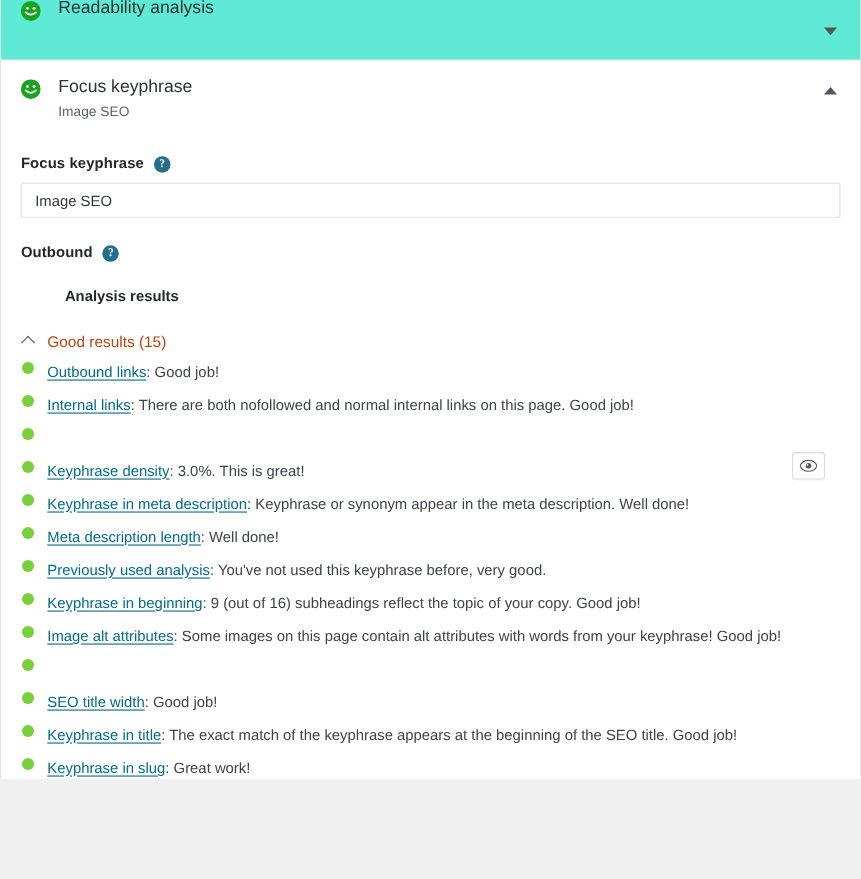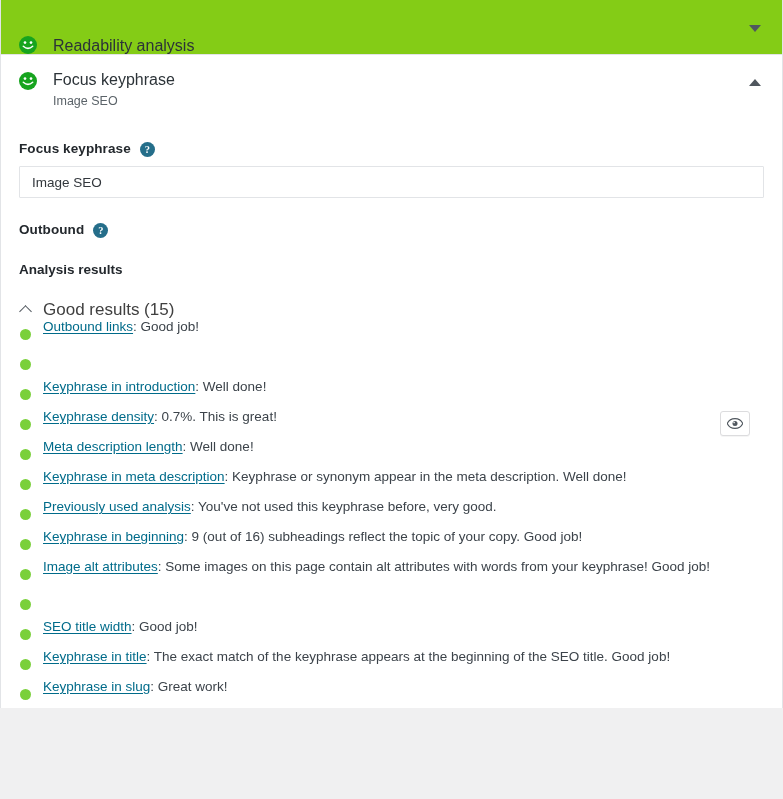--- a/index.html
+++ b/index.html
@@ -25,24 +25,24 @@
     border-left: 1px solid #e2e4e7;
     border-right: 1px solid #e2e4e7;
   }
 
   
   .panel-collapsed {
     position: relative;
     height: 55px;
     border-bottom: 1px solid #e2e4e7;
     display: flex;
-    align-items: flex-end;
+    align-items: flex-start;
     padding: 0 18px;
     cursor: pointer;
-    background: #84cc16;
+    background: #5eead4;
   }
   .panel-collapsed .panel-title {
     font-size: 16px;
     font-weight: 400;
     color: #2c3338;
     margin-left: 16px;
     line-height: 1;
   }
 
   
@@ -151,20 +151,21 @@
   .text-input::placeholder { color: #8a8f94; }
 
   .gap-22 { height: 22px; }
   .gap-24 { height: 24px; }
 
   .section-title {
     font-size: 13.5px;
     font-weight: 700;
     color: #23282d;
     line-height: 16px;
+    margin-left: 40px;
   }
 
   
   .group-header {
     display: flex;
     align-items: center;
     margin-top: 24px;
     background: none;
     border: 0;
     padding: 0;
@@ -183,38 +184,38 @@
     position: absolute;
     left: 2px;
     top: 4px;
     width: 8px;
     height: 8px;
     border-left: 1.6px solid #50575e;
     border-top: 1.6px solid #50575e;
     transform: rotate(45deg);
   }
   .group-label {
-    font-size: 17px;
-    color: #404040;
+    font-size: 14px;
+    color: #c2410c;
     line-height: 16px;
   }
 
   
   .results {
     list-style: none;
     margin: 0;
     padding: 0;
   }
   .result-item {
     position: relative;
     min-height: 30px;
     padding-left: 24px;
     padding-right: 48px;
     display: flex;
-    align-items: flex-start;
+    align-items: flex-end;
   }
   .bullet {
     position: absolute;
     left: 1px;
     top: 11px;
     width: 11px;
     height: 11px;
     border-radius: 50%;
     background: #7ad03a;
   }
@@ -308,43 +309,43 @@
         <span class="group-label">Good results (15)</span>
       </button>
 
       <ul class="results" id="results-list">
           <li class="result-item">
             <span class="bullet" style="background: rgb(122, 208, 58);"></span>
             <span class="result-text"><a class="result-link">Outbound links</a><span>: Good job!</span></span>
           </li>
           <li class="result-item">
             <span class="bullet" style="background: rgb(122, 208, 58);"></span>
-          </li>
-          <li class="result-item">
-            <span class="bullet" style="background: rgb(122, 208, 58);"></span>
-            <span class="result-text"><a class="result-link">Keyphrase in introduction</a><span>: Well done!</span></span>
-          </li>
-          <li class="result-item">
-            <span class="bullet" style="background: rgb(122, 208, 58);"></span>
-            <span class="result-text"><a class="result-link">Keyphrase density</a><span>: 0.7%. This is great!</span></span>
+            <span class="result-text"><a class="result-link">Internal links</a><span>: There are both nofollowed and normal internal links on this page. Good job!</span></span>
+          </li>
+          <li class="result-item">
+            <span class="bullet" style="background: rgb(122, 208, 58);"></span>
+          </li>
+          <li class="result-item">
+            <span class="bullet" style="background: rgb(122, 208, 58);"></span>
+            <span class="result-text"><a class="result-link">Keyphrase density</a><span>: 3.0%. This is great!</span></span>
             <button class="eye-btn" aria-label="Highlight this result in the text">
               <svg width="16" height="11" viewBox="0 0 16 11" aria-hidden="true">
                 <path d="M8 0.6C4.2 0.6 1.3 3 0.3 5.5 1.3 8 4.2 10.4 8 10.4s6.7-2.4 7.7-4.9C14.7 3 11.8 0.6 8 0.6z" fill="none" stroke="#50575e" stroke-width="1.1"></path>
                 <circle cx="8" cy="5.5" r="2.5" fill="#50575e"></circle>
                 <circle cx="7.1" cy="4.6" r="0.8" fill="#ffffff"></circle>
               </svg>
             </button>
           </li>
           <li class="result-item">
             <span class="bullet" style="background: rgb(122, 208, 58);"></span>
+            <span class="result-text"><a class="result-link">Keyphrase in meta description</a><span>: Keyphrase or synonym appear in the meta description. Well done!</span></span>
+          </li>
+          <li class="result-item">
+            <span class="bullet" style="background: rgb(122, 208, 58);"></span>
             <span class="result-text"><a class="result-link">Meta description length</a><span>: Well done!</span></span>
-          </li>
-          <li class="result-item">
-            <span class="bullet" style="background: rgb(122, 208, 58);"></span>
-            <span class="result-text"><a class="result-link">Keyphrase in meta description</a><span>: Keyphrase or synonym appear in the meta description. Well done!</span></span>
           </li>
           <li class="result-item">
             <span class="bullet" style="background: rgb(122, 208, 58);"></span>
             <span class="result-text"><a class="result-link">Previously used analysis</a><span>: You've not used this keyphrase before, very good.</span></span>
           </li>
           <li class="result-item">
             <span class="bullet" style="background: rgb(122, 208, 58);"></span>
             <span class="result-text"><a class="result-link">Keyphrase in beginning</a><span>: 9 (out of 16) subheadings reflect the topic of your copy. Good job!</span></span>
           </li>
           <li class="result-item">

